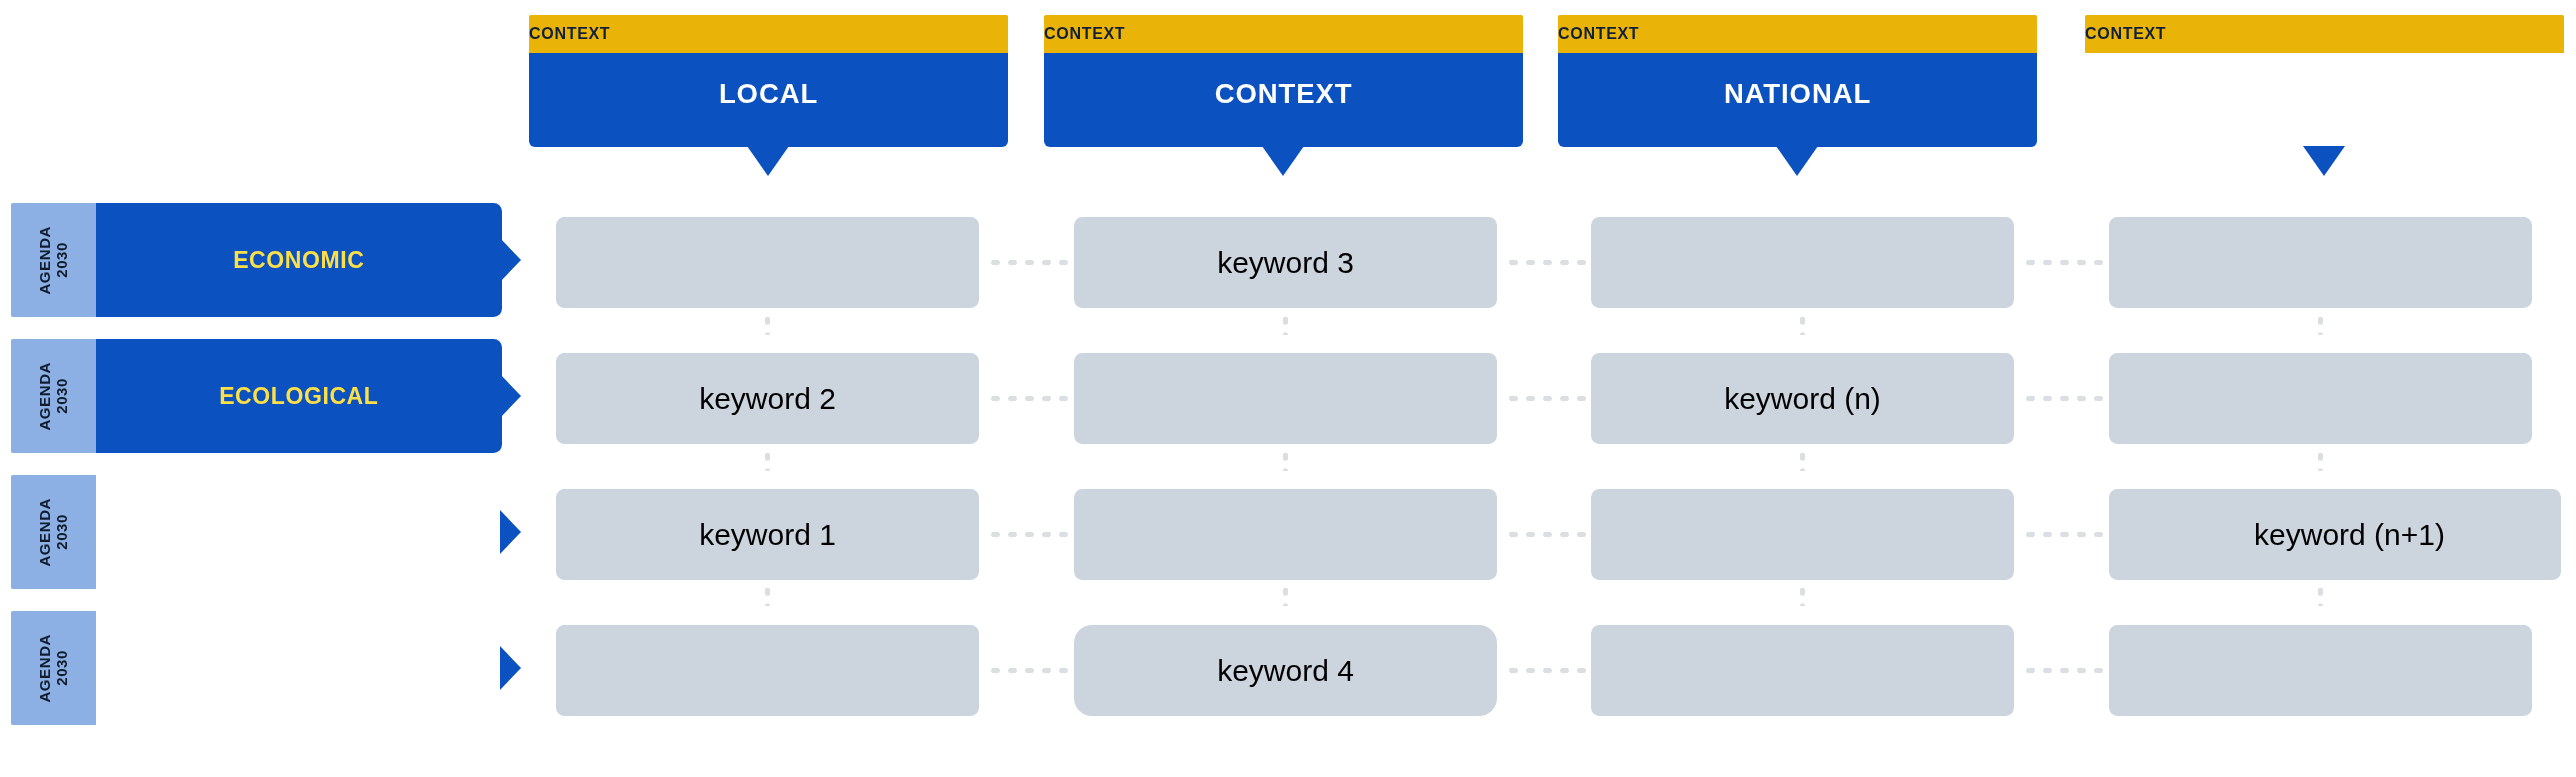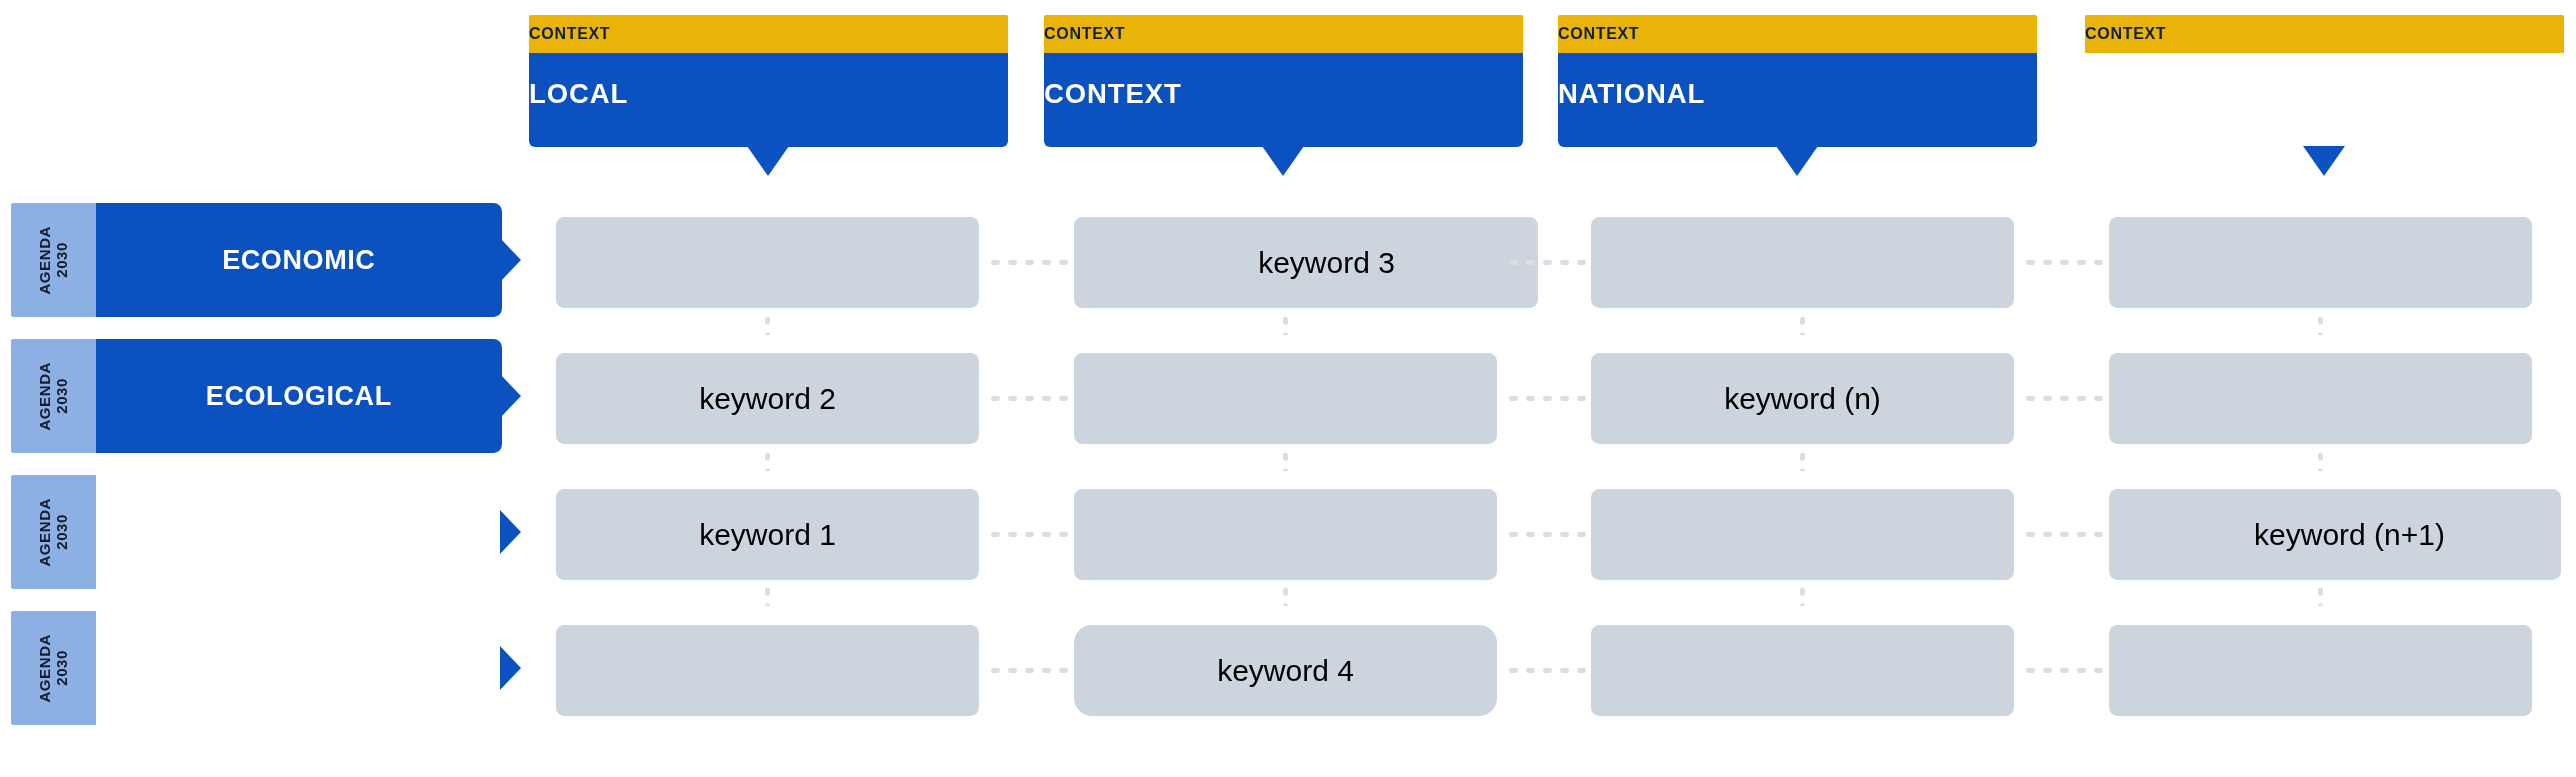--- a/index.html
+++ b/index.html
@@ -48,20 +48,21 @@
   .col-header .hdr-body {
     position: absolute;
     left: 0;
     top: 38px;
     width: 100%;
     height: 94px;
     background: #0b51bf;
     border-radius: 0 0 6px 6px;
     display: flex;
     align-items: center;
+    justify-content: center;
   }
   .col-header .hdr-body span {
     font-size: 27.5px;
     font-weight: bold;
     letter-spacing: 0.9px;
     color: #ffffff;
     line-height: 1;
     position: relative;
     top: -6px;
   }
@@ -113,24 +114,24 @@
     top: 0;
     width: 406px;
     height: 114px;
     background: #0b51bf;
     border-radius: 0 8.4px 8.4px 0;
     display: flex;
     align-items: center;
     justify-content: center;
   }
   .row-label .lbl-body span {
-    font-size: 27px;
+    font-size: 23px;
     font-weight: bold;
     letter-spacing: 0.6px;
-    color: #ffffff;
+    color: #fde047;
     line-height: 1;
   }
   .row-label .lbl-tail {
     position: absolute;
     left: 489px;
     top: 50%;
     margin-top: -22px;
     width: 0;
     height: 0;
     border-top: 22px solid transparent;
@@ -251,21 +252,21 @@
     <div class="agenda">
       <span class="vtxt">AGENDA</span>
       <span class="vtxt">2030</span>
     </div>
     <div class="lbl-tail"></div>
   </div>
 
   <div class="cell" style="left:556px;  top:217px;">
       <span></span>
     </div>
-  <div class="cell" style="left:1074px; top:217px;padding-left:41px;">
+  <div class="cell" style="left:1074px; top:217px;">
       <span>keyword 3</span>
     </div>
   <div class="cell" style="left:1591px; top:217px;">
       <span></span>
     </div>
   <div class="cell" style="left:2109px; top:217px;">
       <span></span>
     </div>
   <div class="h-dots" style="left:987px; top:260px;"></div>
   <div class="h-dots" style="left:1505px; top:260px;"></div>

